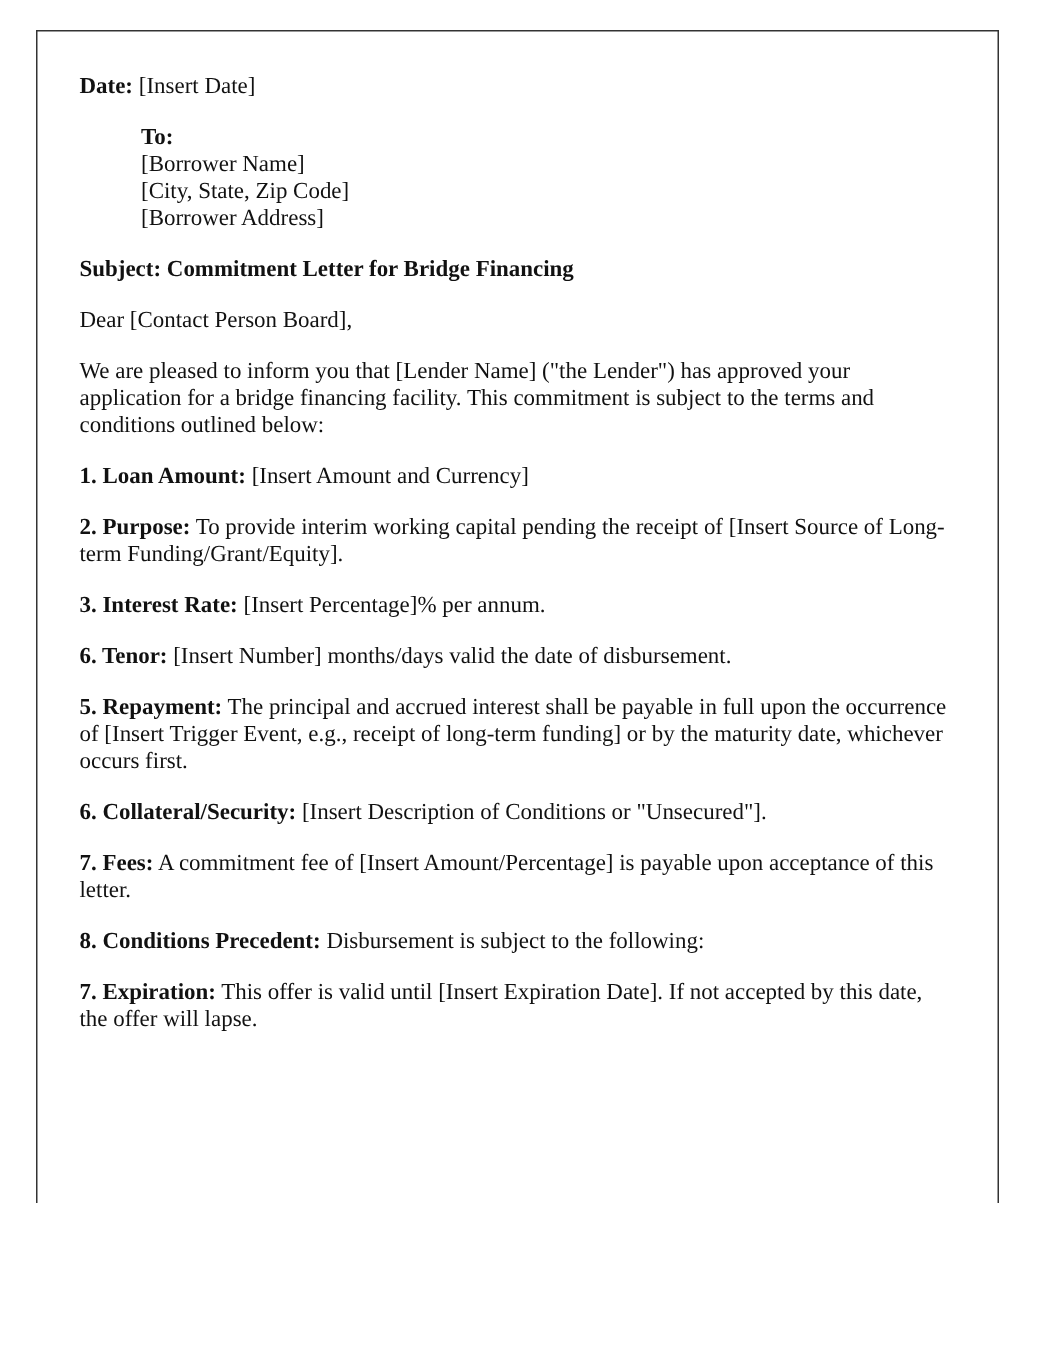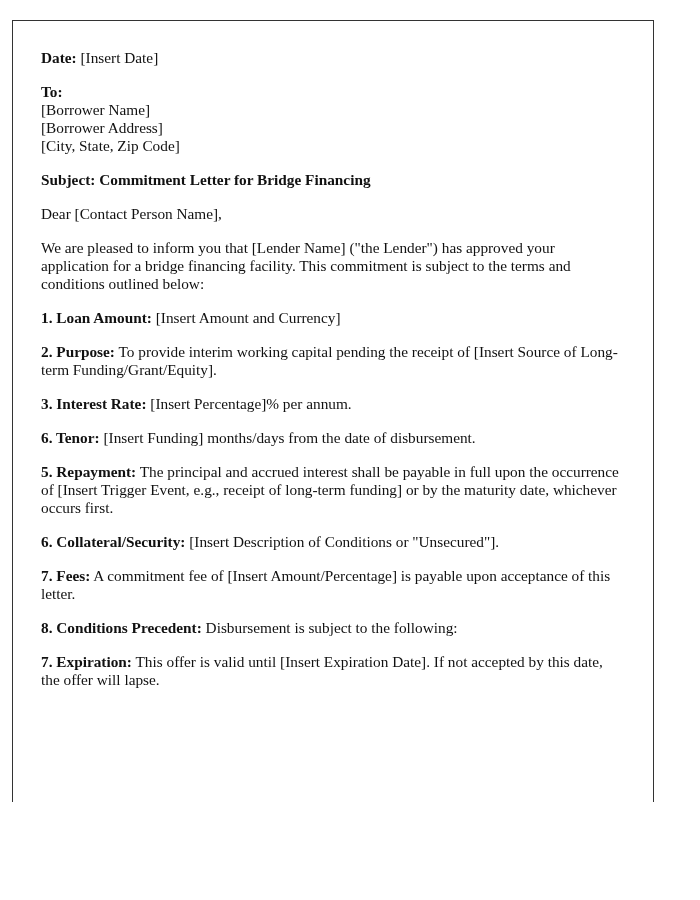--- a/index.html
+++ b/index.html
@@ -5,91 +5,91 @@
   html, body {
     margin: 0;
     padding: 0;
     background: #ffffff;
     width: 700px;
     height: 900px;
     overflow: hidden;
   }
   .page-clip {
     position: absolute;
-    left: 12px;
+    left: 24px;
     top: 20px;
     width: 642px;
     height: 782px;
     overflow: hidden;
   }
   .page {
     box-sizing: border-box;
     width: 642px;
     min-height: 900px;
     border: 1px solid #333333;
     border-bottom: none;
     padding: 28px 28px 0 28px;
     font-family: "Liberation Serif", "DejaVu Serif", serif;
     font-size: 15.3px;
     line-height: 18px;
     color: #111111;
   }
   p { margin: 0 0 16px 0; }
   b { font-weight: bold; }
-  .addr-line { display: block; }
+  .addr-line { display: block; margin-left: 41px; }
   ul {
     margin: 0 0 16px 0;
     padding-left: 40px;
   }
   ul li { margin: 0; }
 </style>
 </head>
 <body>
 
 <div class="page-clip">
   <div class="page">
 
     <p>
       <b>Date:</b>
       <span>[Insert Date]</span>
     </p>
 
     <p>
       <b class="addr-line">To:</b>
       <span class="addr-line">[Borrower Name]</span>
+      <span class="addr-line">[City, State, Zip Code]</span>
       <span class="addr-line">[Borrower Address]</span>
-      <span class="addr-line">[City, State, Zip Code]</span>
     </p>
 
     <p>
       <b>Subject: Commitment Letter for Bridge Financing</b>
     </p>
 
-    <p>Dear [Contact Person Name],</p>
+    <p>Dear [Contact Person Board],</p>
 
     <p>We are pleased to inform you that [Lender Name] ("the Lender") has approved your application for a bridge financing facility. This commitment is subject to the terms and conditions outlined below:</p>
 
     <p>
       <b>1. Loan Amount:</b>
       <span>[Insert Amount and Currency]</span>
     </p>
 
     <p>
       <b>2. Purpose:</b>
       <span>To provide interim working capital pending the receipt of [Insert Source of Long-term Funding/Grant/Equity].</span>
     </p>
 
     <p>
       <b>3. Interest Rate:</b>
       <span>[Insert Percentage]% per annum.</span>
     </p>
 
     <p>
       <b>6. Tenor:</b>
-      <span>[Insert Funding] months/days from the date of disbursement.</span>
+      <span>[Insert Number] months/days valid the date of disbursement.</span>
     </p>
 
     <p>
       <b>5. Repayment:</b>
       <span>The principal and accrued interest shall be payable in full upon the occurrence of [Insert Trigger Event, e.g., receipt of long-term funding] or by the maturity date, whichever occurs first.</span>
     </p>
 
     <p>
       <b>6. Collateral/Security:</b>
       <span>[Insert Description of Conditions or "Unsecured"].</span>

